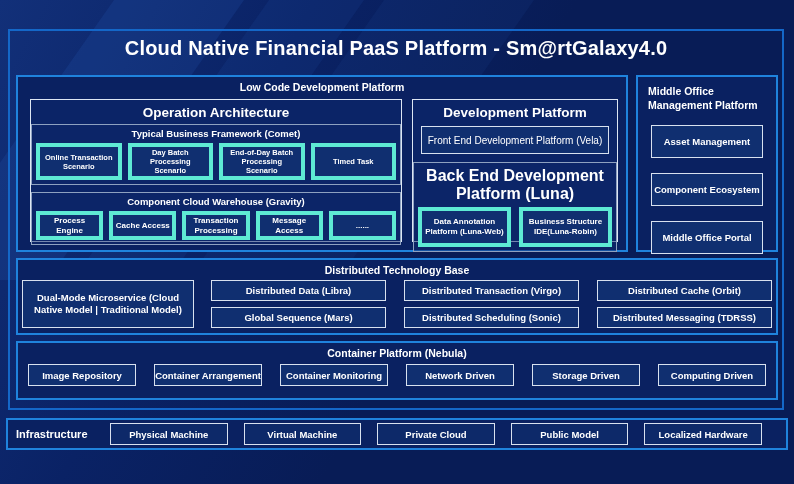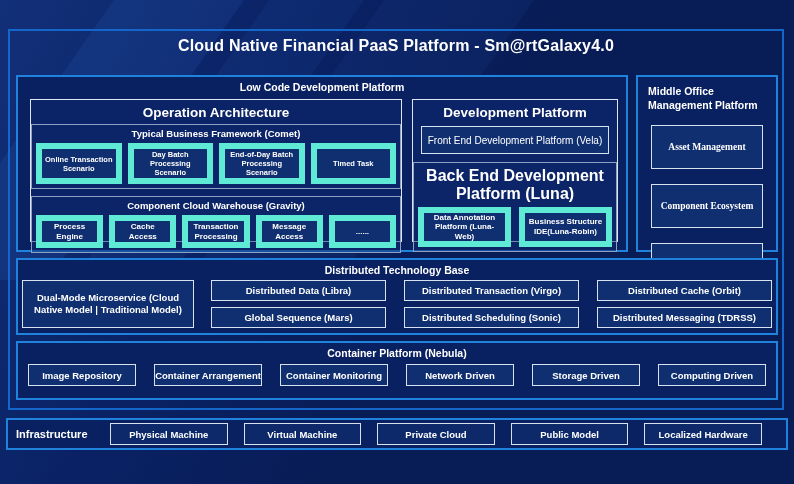--- a/index.html
+++ b/index.html
@@ -9,56 +9,56 @@
     background:linear-gradient(118deg,#123079 0%,#0a2265 30%,#081c56 55%);
     font-family:"Liberation Sans",sans-serif; color:#ffffff;
   }
   .stripe { position:absolute; top:-40px; height:320px; transform:skewX(-35deg); background:rgba(52,112,210,0.14); z-index:0; }
   .s1 { left:30px;  width:130px; }
   .s2 { left:185px; width:95px;  background:rgba(52,112,210,0.10); }
   .s3 { left:300px; width:150px; background:rgba(52,112,210,0.08); }
   .z { position:absolute; z-index:1; }
 
   .frame { left:8px; top:29px; width:776px; height:381px; border:2px solid #1467c8; }
-  .title { left:8px; top:37px; width:776px; text-align:center; font-size:16px; font-weight:700; letter-spacing:.2px; }
+  .title { left:8px; top:37px; width:776px; text-align:center; font-size:20px; font-weight:700; letter-spacing:.2px; }
 
   .sec { border:2px solid #1f83dd; background:#0a2161; }
   .sec-h { text-align:center; font-weight:700; font-size:10.5px; padding-top:4px; }
 
   #lowcode    { left:16px;  top:75px;  width:612px; height:177px; }
   #midoffice  { left:636px; top:75px;  width:142px; height:177px; }
   #distributed{ left:16px;  top:258px; width:762px; height:77px;  }
   #containerp { left:16px;  top:341px; width:762px; height:59px;  }
   #infra      { left:6px;   top:418px; width:782px; height:32px; display:flex; align-items:center; gap:16px; padding:0 24px 0 8px; }
 
   .bigbox { position:absolute; border:1px solid #dde6f3; background:#0b2467; }
   .oparch { left:12px;  top:22px; width:372px; height:143px; }
   .devplat{ left:394px; top:22px; width:206px; height:143px; }
   .bigbox-title { font-size:13.5px; font-weight:700; text-align:center; padding:5px 0 4px; }
 
   .group { margin:0 0 7px; border:1px solid #8ea1c0; padding:2px 4px 4px; background:rgba(13,38,105,0.5); }
   .group-h { text-align:center; font-size:9.5px; font-weight:700; padding:1px 0 4px; }
   .leaf-row { display:flex; gap:6px; }
   .leaf {
-    flex:1; border:6px solid #5eead4; background:#102f70; min-height:20px;
+    flex:1; border:4px solid #5eead4; background:#102f70; min-height:20px;
     display:flex; align-items:center; justify-content:center; text-align:center;
     font-size:7.5px; font-weight:600; line-height:1.2; padding:1px 2px;
   }
   .leaf.f8 { font-size:8px; min-height:22px; }
 
   .frontend { margin:2px 8px 8px; height:28px; border:1px solid #d8e1ef; background:#102f70;
     display:flex; align-items:center; justify-content:center; font-size:10px; font-weight:400; }
   .backend-h { text-align:center; font-size:16px; font-weight:700; padding:2px 0 4px; }
   .backend-row { display:flex; gap:8px; }
   .backend-leaf { flex:1; height:40px; font-size:8px; }
 
   .mid-h { text-align:left; font-size:10.5px; font-weight:700; line-height:1.3; padding:8px 10px 0; }
   .mid-items { display:flex; flex-direction:column; gap:15px; padding:13px 13px 0; }
-  .mid-leaf { height:44px; border:1px solid #d8e1ef; background:#102f70;
-    display:flex; align-items:center; justify-content:center; font-size:9.5px; font-weight:700; text-align:center;font-family:Liberation Serif, serif; }
+  .mid-leaf { height:33px; border:1px solid #d8e1ef; background:#102f70;
+    display:flex; align-items:center; justify-content:center; font-size:9.5px; font-weight:700; text-align:center; }
 
   .dist-row { display:flex; gap:17px; padding:4px 4px 0; }
   .dual { width:172px; border:1px solid #d8e1ef; background:#102f70; height:48px;
     display:flex; align-items:center; justify-content:center; text-align:center;
     font-size:9.5px; font-weight:700; line-height:1.3; padding:2px 10px; }
   .dgrid { flex:1; display:grid; grid-template-columns:repeat(3,1fr); gap:5px 18px; }
   .dcell { height:21px; border:1px solid #d8e1ef; background:#102f70;
     display:flex; align-items:center; justify-content:center; font-size:9.5px; font-weight:700; }
 
   .crow { display:flex; gap:18px; padding:5px 10px 0; }

